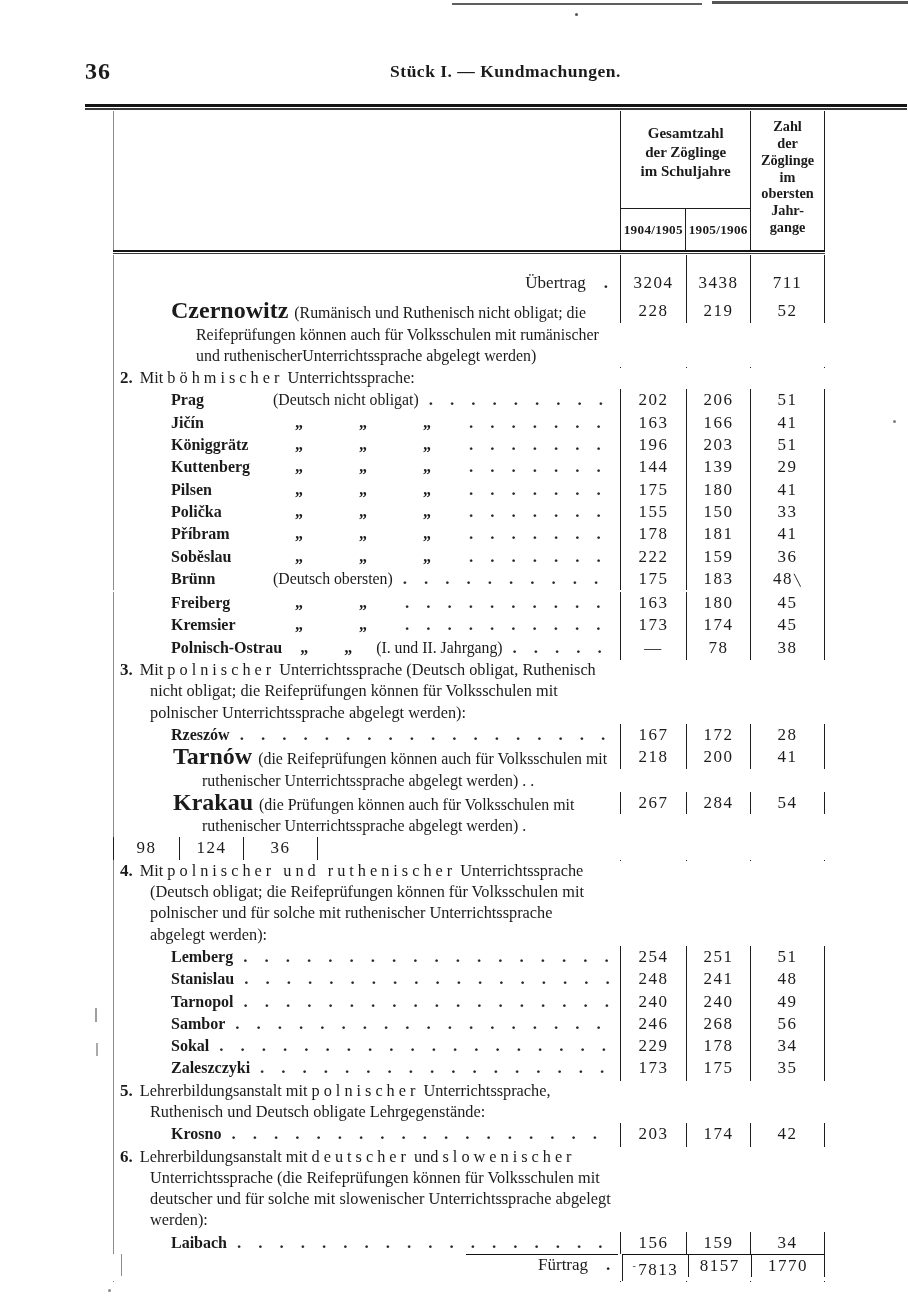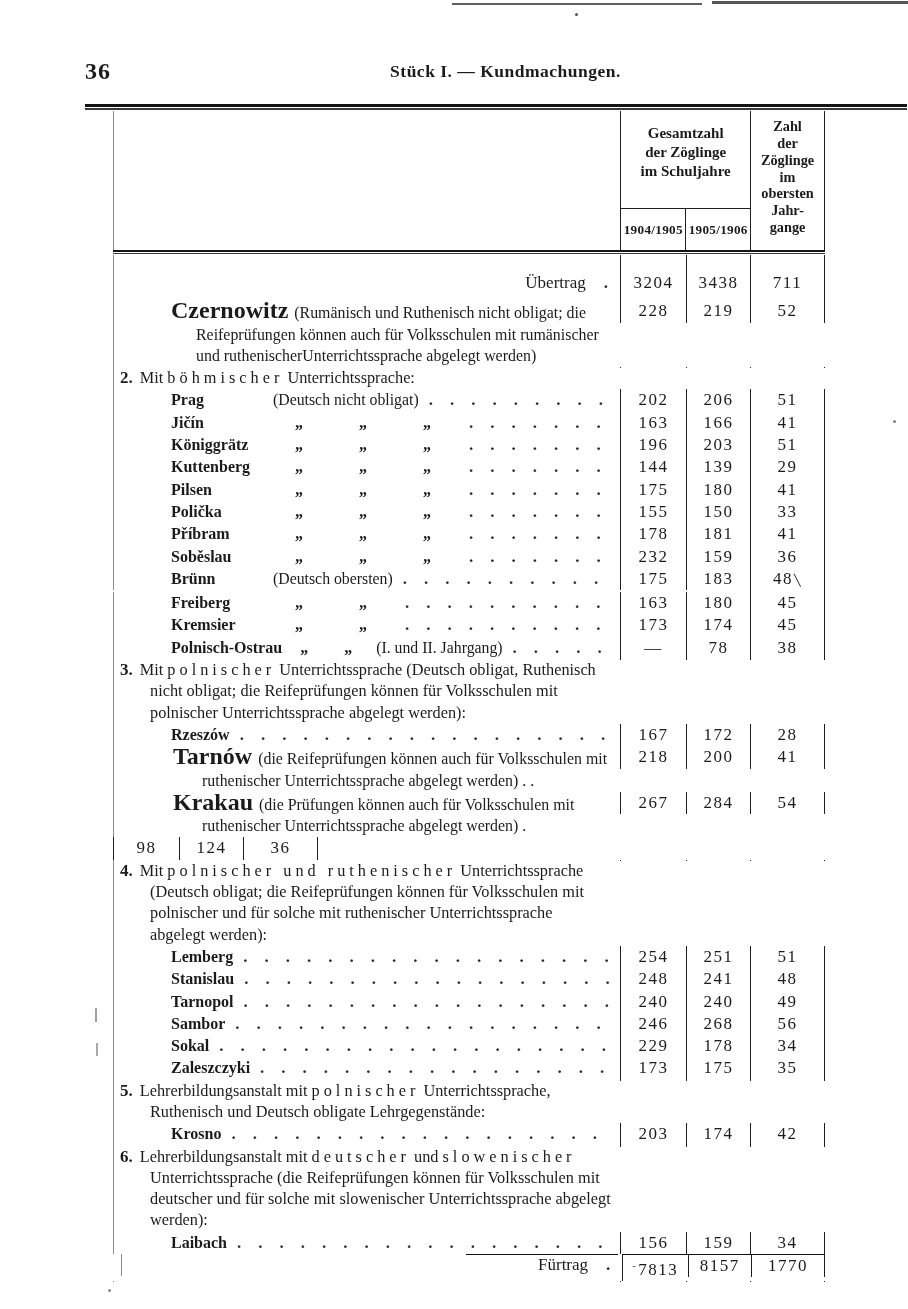--- a/index.html
+++ b/index.html
@@ -295,21 +295,21 @@
         </div>
         <div class="row">
           <div class="tcell prow">
             <span class="name namew">Soběslau</span>
             <span class="q">„</span>
             <span class="q">„</span>
             <span class="q">„</span>
             <span class="lead"></span>
           </div>
           <div class="ncell n0">
-            <span class="val">232</span>
+            <span class="val">222</span>
           </div>
           <div class="ncell n1">
             <span class="val">159</span>
           </div>
           <div class="ncell n2">
             <span class="val">36</span>
           </div>
         </div>
         <div class="row">
           <div class="tcell prow">

